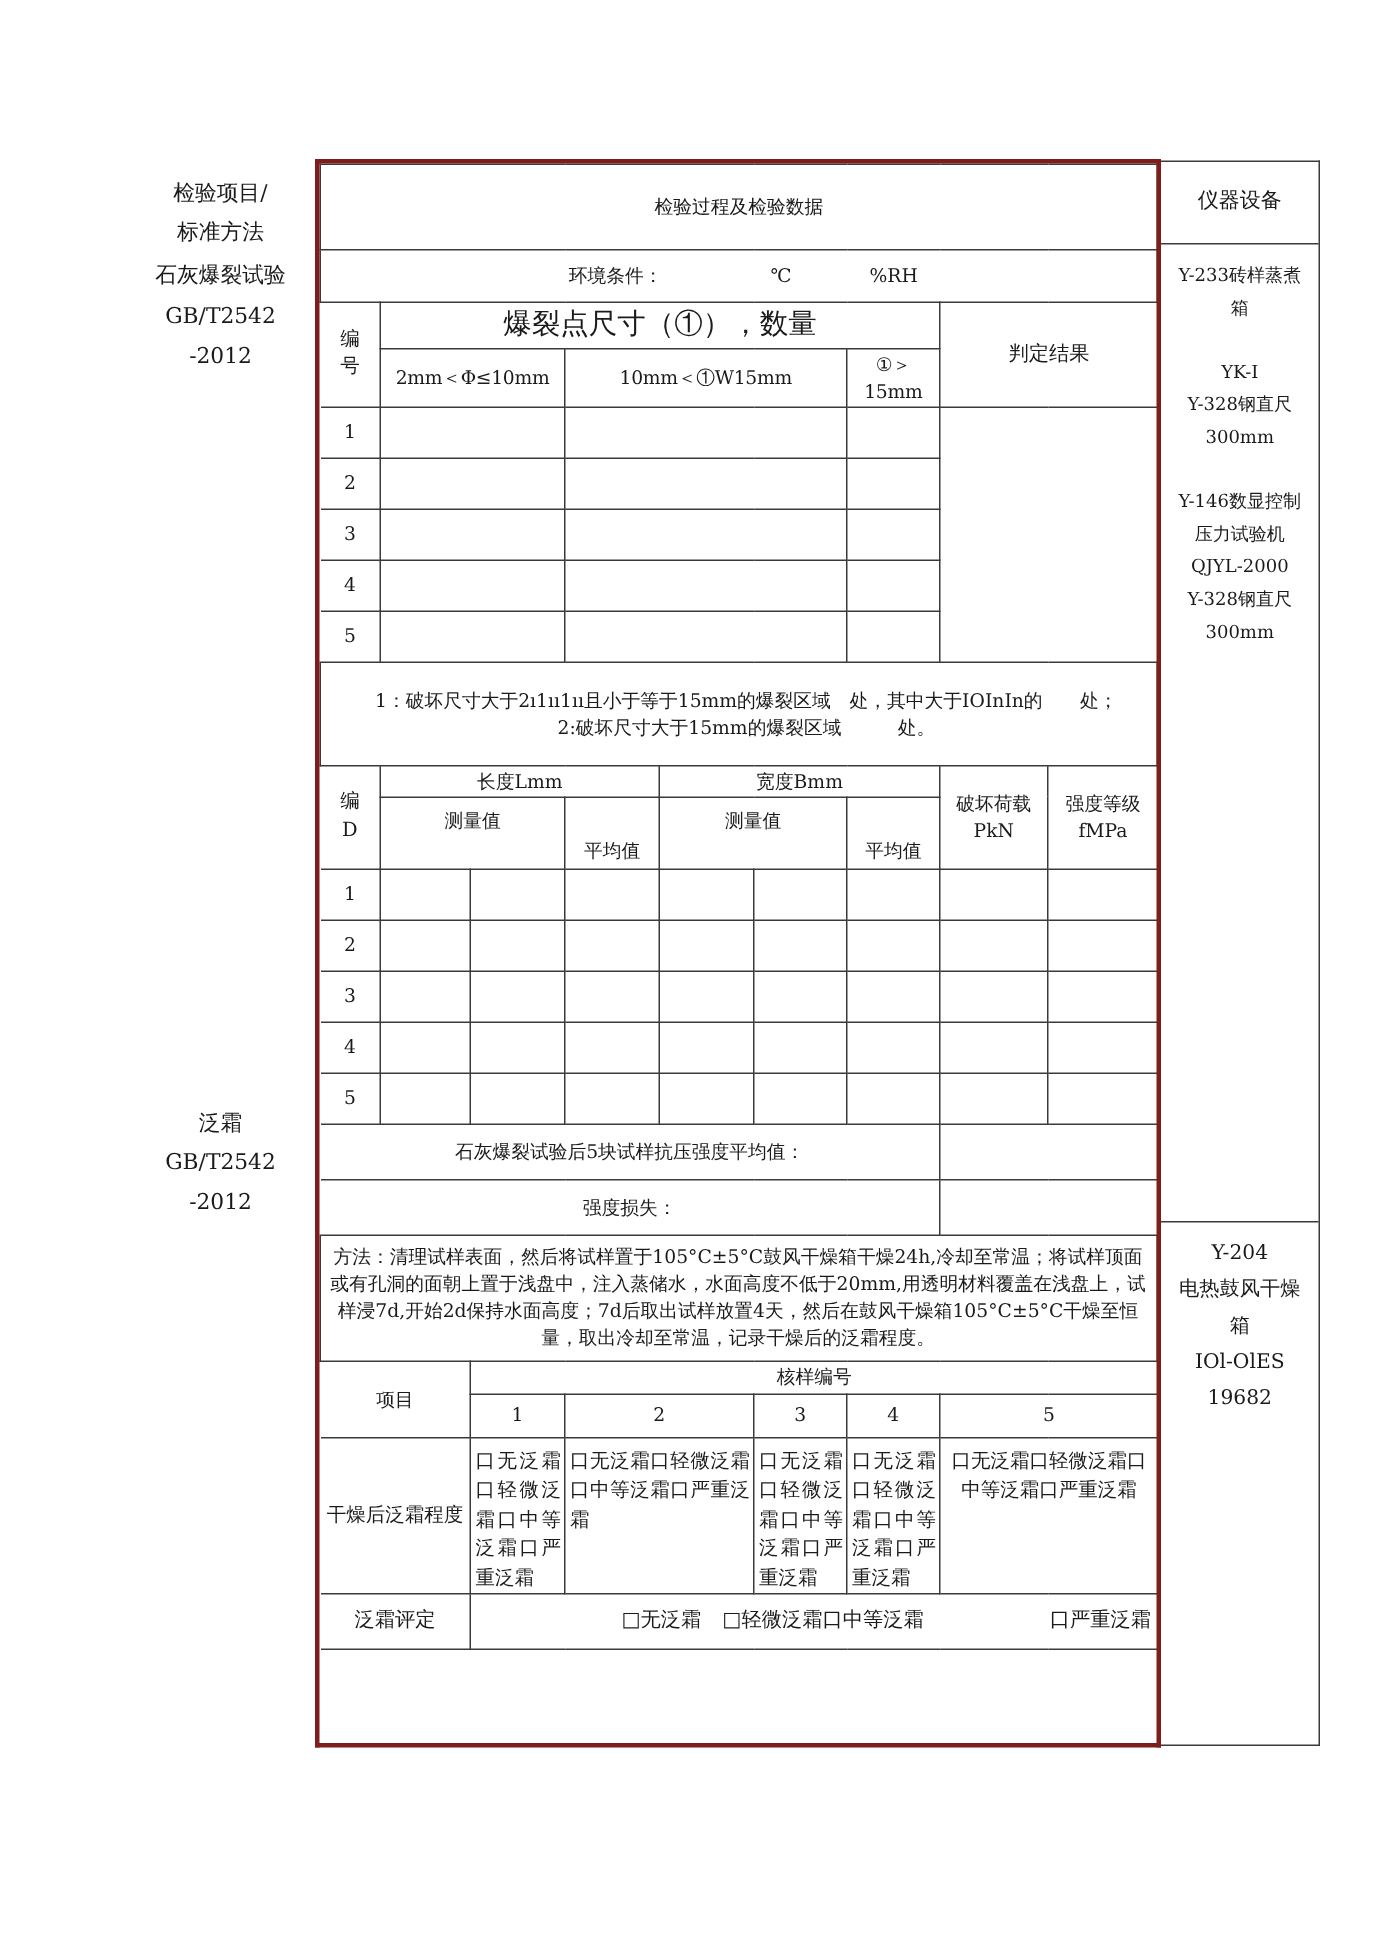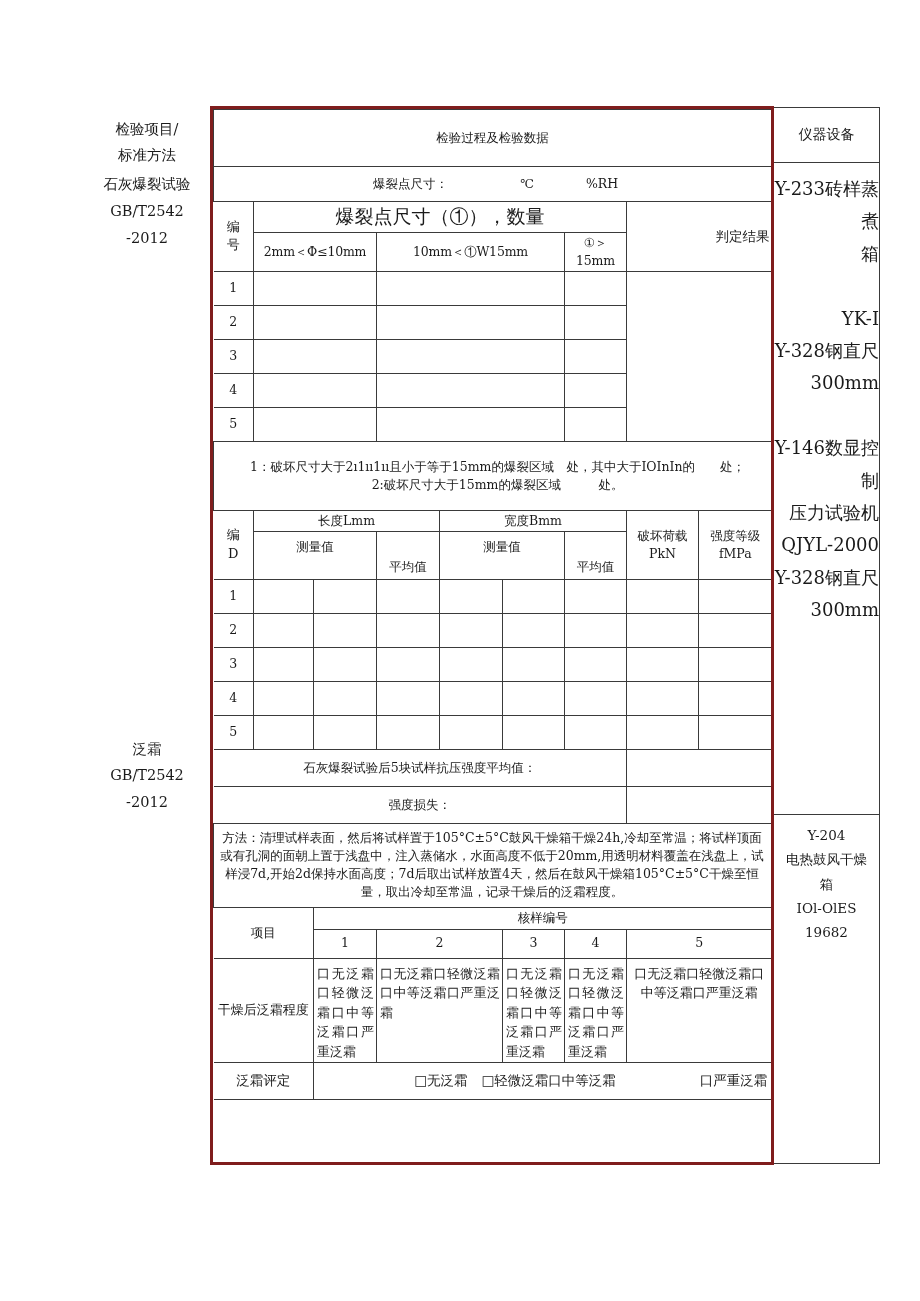--- a/index.html
+++ b/index.html
@@ -139,23 +139,22 @@
   .col-right .rc-top {
     height: 54px;
     border-bottom: 1px solid #3a3a3a;
     display: flex;
     align-items: center;
     justify-content: center;
     font-size: 14px;
   }
   .col-right .rc-body {
     padding-top: 10px;
-    font-size: 18px;
+    font-size: 12px;
     line-height: 1.8;
-    text-align: right;
   }
   .rc-body2 {
     padding-top: 8px;
     font-size: 13.5px;
     line-height: 1.8;
     border-top: 1px solid #3a3a3a;
   }
 </style>
 </head>
 <body>
@@ -198,29 +197,29 @@
                 <col style="width:73px">
               </colgroup>
               <tbody>
 
                 <tr>
                   <td class="hdr-title" colspan="9">检验过程及检验数据</td>
                 </tr>
 
                 <tr>
                   <td class="env-row" colspan="9">
-                    <span>爆裂点尺寸：</span><span class="sp1"></span><span>℃</span><span class="sp2"></span><span>%RH</span>
+                    <span>环境条件：</span><span class="sp1"></span><span>℃</span><span class="sp2"></span><span>%RH</span>
                   </td>
                 </tr>
 
                 <tr>
                   <td rowspan="2" class="nb-l" style="height:34px;white-space:pre-line;font-size:13px;">编
 号</td>
                   <td colspan="6" style="font-size:19px;">爆裂点尺寸（①），数量</td>
-                  <td rowspan="2" colspan="2" class="nb-r" style="font-size:13.5px;text-align:right;">判定结果</td>
+                  <td rowspan="2" colspan="2" class="nb-r" style="font-size:13.5px;">判定结果</td>
                 </tr>
                 <tr>
                   <td colspan="2" class="tiny" style="height:28px;">2mm＜Φ≤10mm</td>
                   <td colspan="3" class="tiny">10mm＜①W15mm</td>
                   <td class="tiny">①＞15mm</td>
                 </tr>
 
                 <tr class="dataRow">
                   <td class="nb-l">1</td>
                   <td colspan="2"></td>

